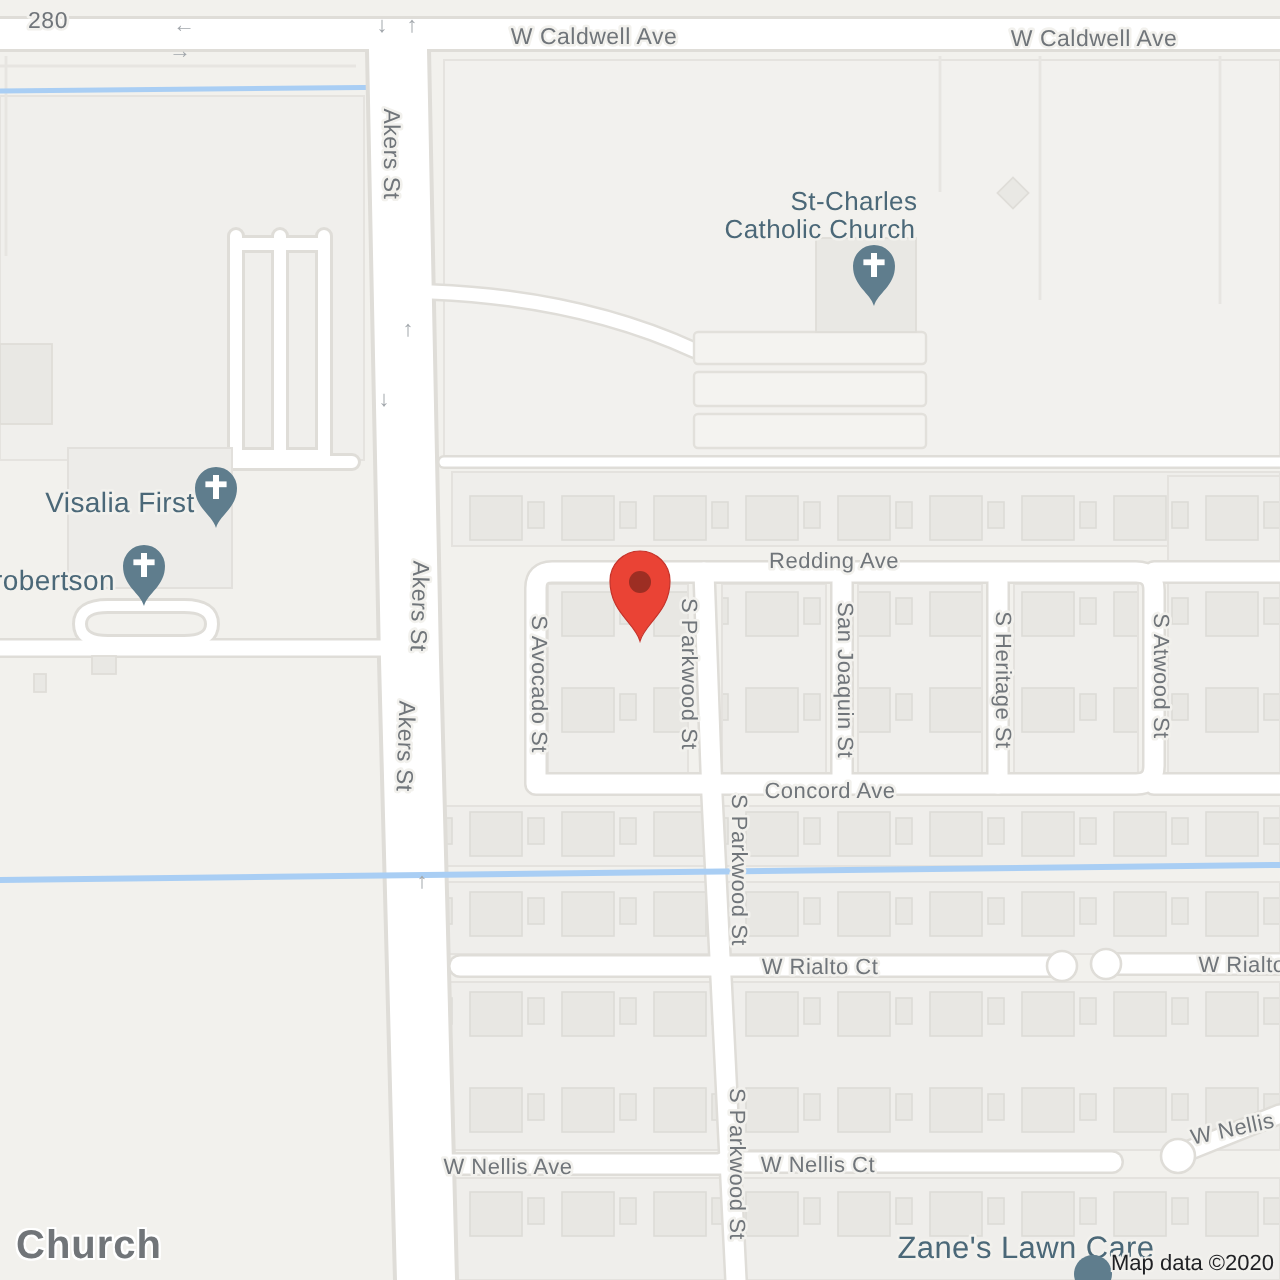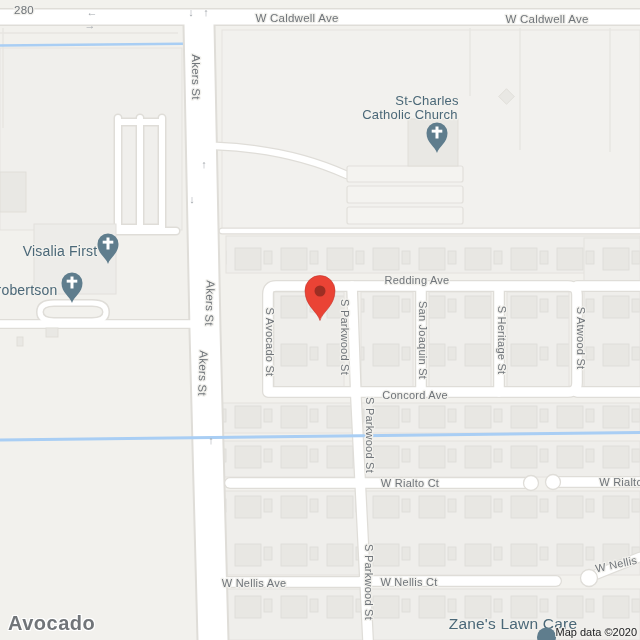--- a/index.html
+++ b/index.html
@@ -209,15 +209,15 @@
   </g>
 
   <circle cx="546.5" cy="637" r="9.5" fill="#5f7d8d"></circle>
 
   <g transform="translate(320,320.5)">
     <path d="M0 0 C-2.5 -9 -15 -14.5 -15 -30 a15 15 0 1 1 30 0 C15 -14.5 2.5 -9 0 0 Z" fill="#ea4335" stroke="#c5332a" stroke-width="0.6"></path>
     <circle cx="0" cy="-29.5" r="5.5" fill="#8f2a20" opacity="0.85"></circle>
   </g>
 </svg>
 
-  <div class="google-logo">Avocado</div>
+  <div class="google-logo">Church</div>
   <div class="attribution">Map data ©2020</div>
 </div>
 
 </body></html>

